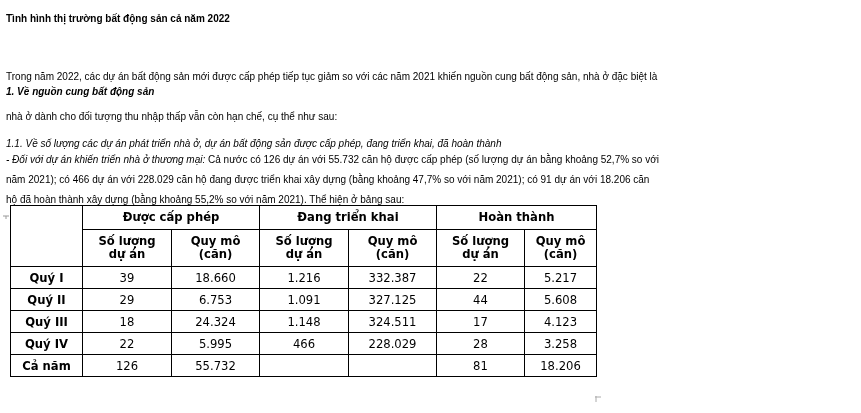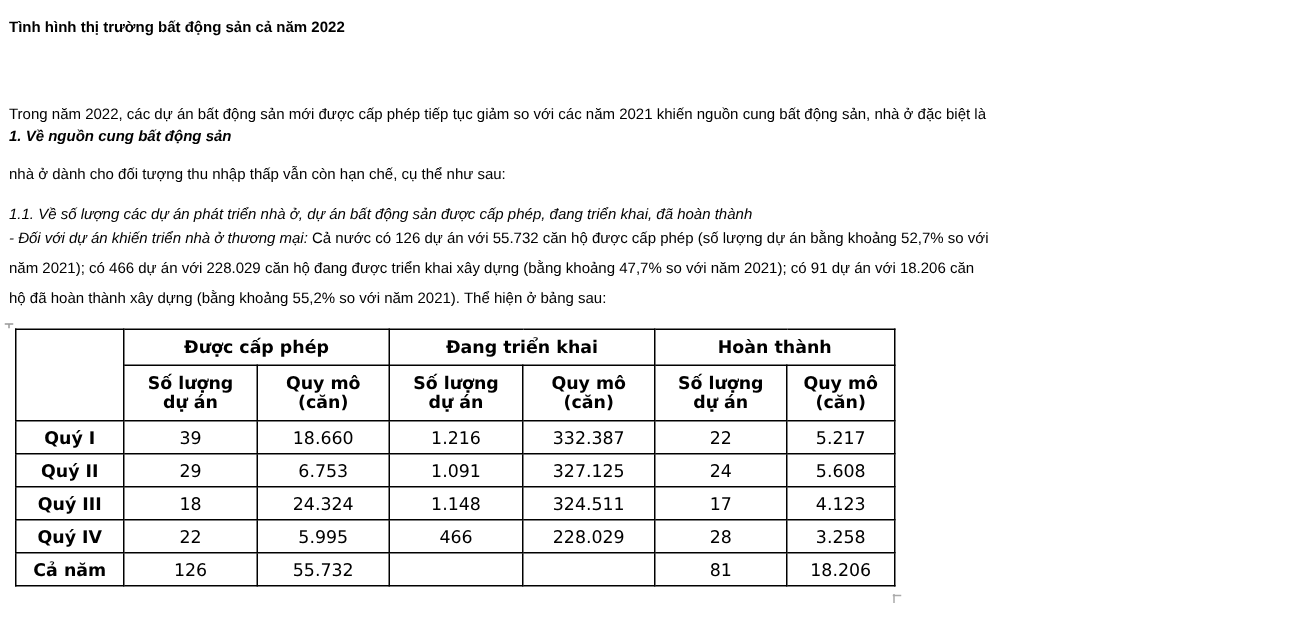--- a/index.html
+++ b/index.html
@@ -12,21 +12,21 @@
     .h1 { top: 40px; font-weight: bold; font-style: italic; margin-top: 44px; }
     .p1a { top: 69px; }
     .p1b { top: 89px; margin-top: 20px; }
     .h2 { top: 120px; font-style: italic; margin-top: 16px; }
     .p2a { top: 152px; }
     .p2b { top: 172px; }
     .p2c { top: 192px; }
     .it { font-style: italic; }
 
     table.data {
-      position: absolute; left: 10px; top: 219px;
+      position: absolute; left: 10px; top: 205px;
       border-collapse: collapse;
       font-family: "DejaVu Sans", sans-serif; font-size: 11.6px;
       table-layout: fixed;
     }
     table.data td, table.data th {
       border: 1.3px solid #000; padding: 0; text-align: center; vertical-align: middle;
     }
     table.data th { font-weight: bold; line-height: 13px; }
     .hdr1 { height: 24px; }
     .hdr2 { height: 37px; }
@@ -83,21 +83,21 @@
     <td>332.387</td>
     <td>22</td>
     <td>5.217</td>
   </tr>
   <tr class="row">
     <td class="label">Quý II</td>
     <td>29</td>
     <td>6.753</td>
     <td>1.091</td>
     <td>327.125</td>
-    <td>24</td>
+    <td>44</td>
     <td>5.608</td>
   </tr>
   <tr class="row">
     <td class="label">Quý III</td>
     <td>18</td>
     <td>24.324</td>
     <td>1.148</td>
     <td>324.511</td>
     <td>17</td>
     <td>4.123</td>

